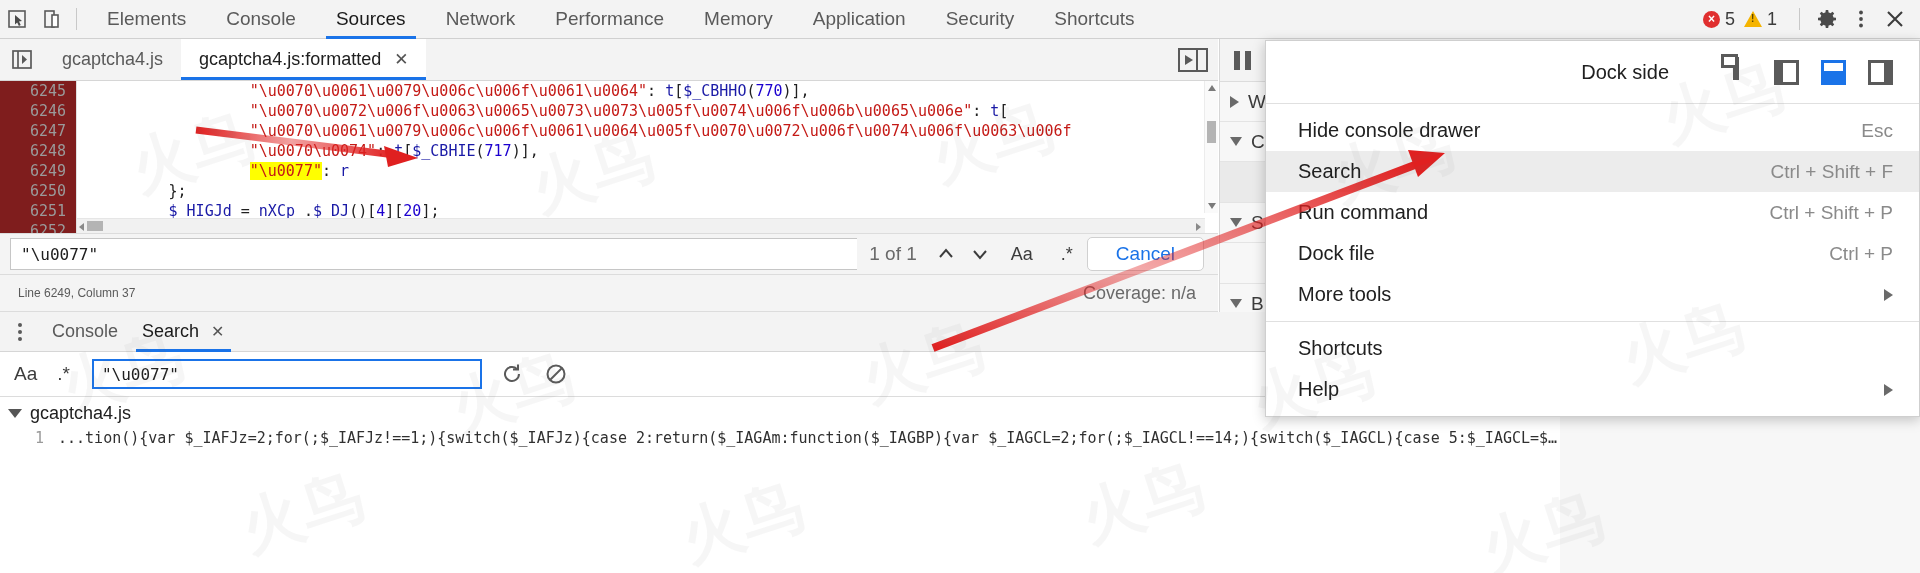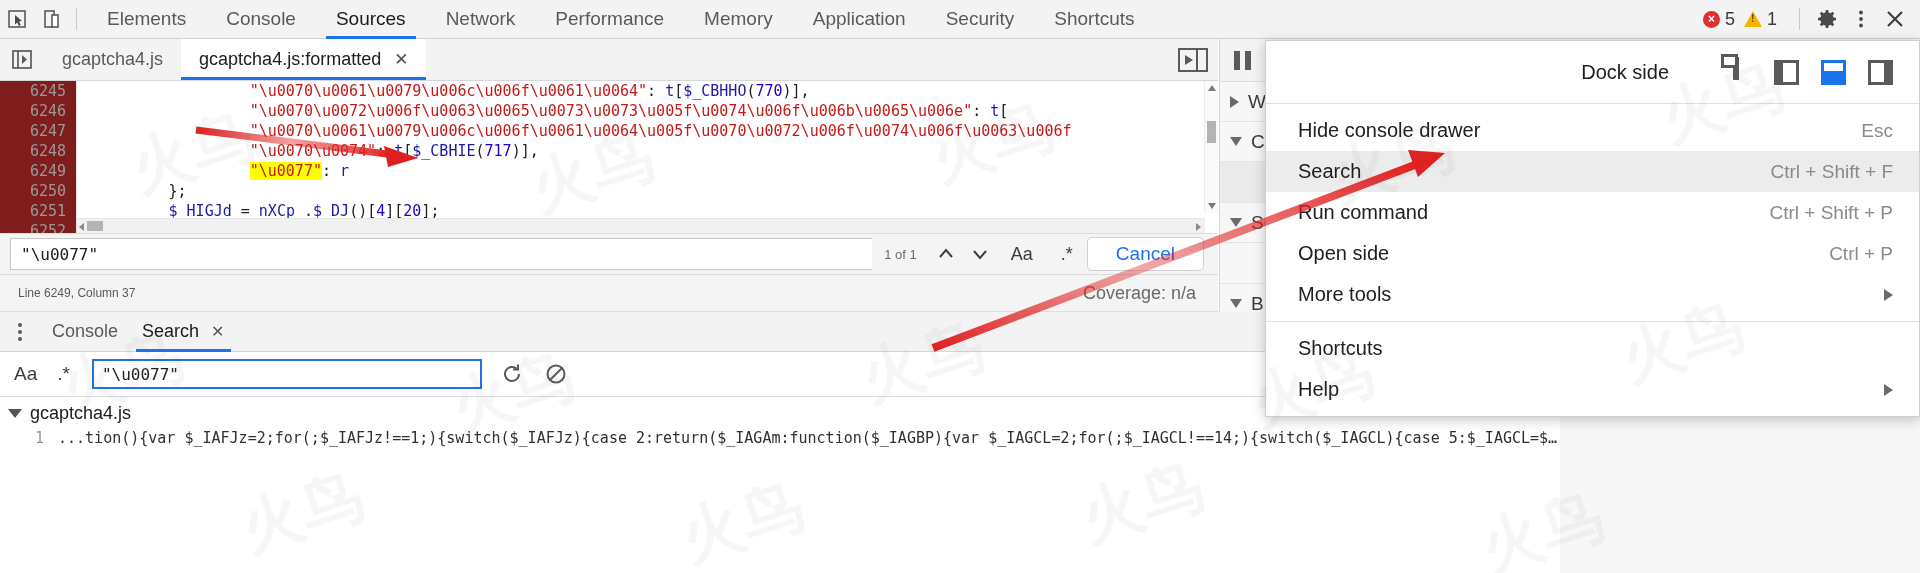--- a/index.html
+++ b/index.html
@@ -296,21 +296,21 @@
     border-right: none;
     display: flex; align-items: center;
     padding: 0 10px;
     font-family: "DejaVu Sans Mono", monospace;
     font-size: 16px;
     color: #202020;
     box-sizing: border-box;
     min-width: 0;
   }
   .find-count {
-    font-size: 13px; color: #6a6a6a;
+    font-size: 19px; color: #6a6a6a;
     padding: 0 12px;
     white-space: nowrap;
   }
   .find-nav {
     width: 34px; height: 34px;
     display: flex; align-items: center; justify-content: center;
     font-size: 20px; color: #3c3c3c;
     flex: 0 0 auto;
   }
   .find-opt {
@@ -887,21 +887,21 @@
     </div>
     <div class="mi hover">
       <span class="label">Search</span>
       <span class="accel">Ctrl + Shift + F</span>
     </div>
     <div class="mi">
       <span class="label">Run command</span>
       <span class="accel">Ctrl + Shift + P</span>
     </div>
     <div class="mi">
-      <span class="label">Open side</span>
+      <span class="label">Dock file</span>
       <span class="accel">Ctrl + P</span>
     </div>
     <div class="mi">
       <span class="label">More tools</span>
       <span class="submenu-arrow"></span>
     </div>
     <div class="mi-sep"></div>
     <div class="mi">
       <span class="label">Shortcuts</span>
     </div>

